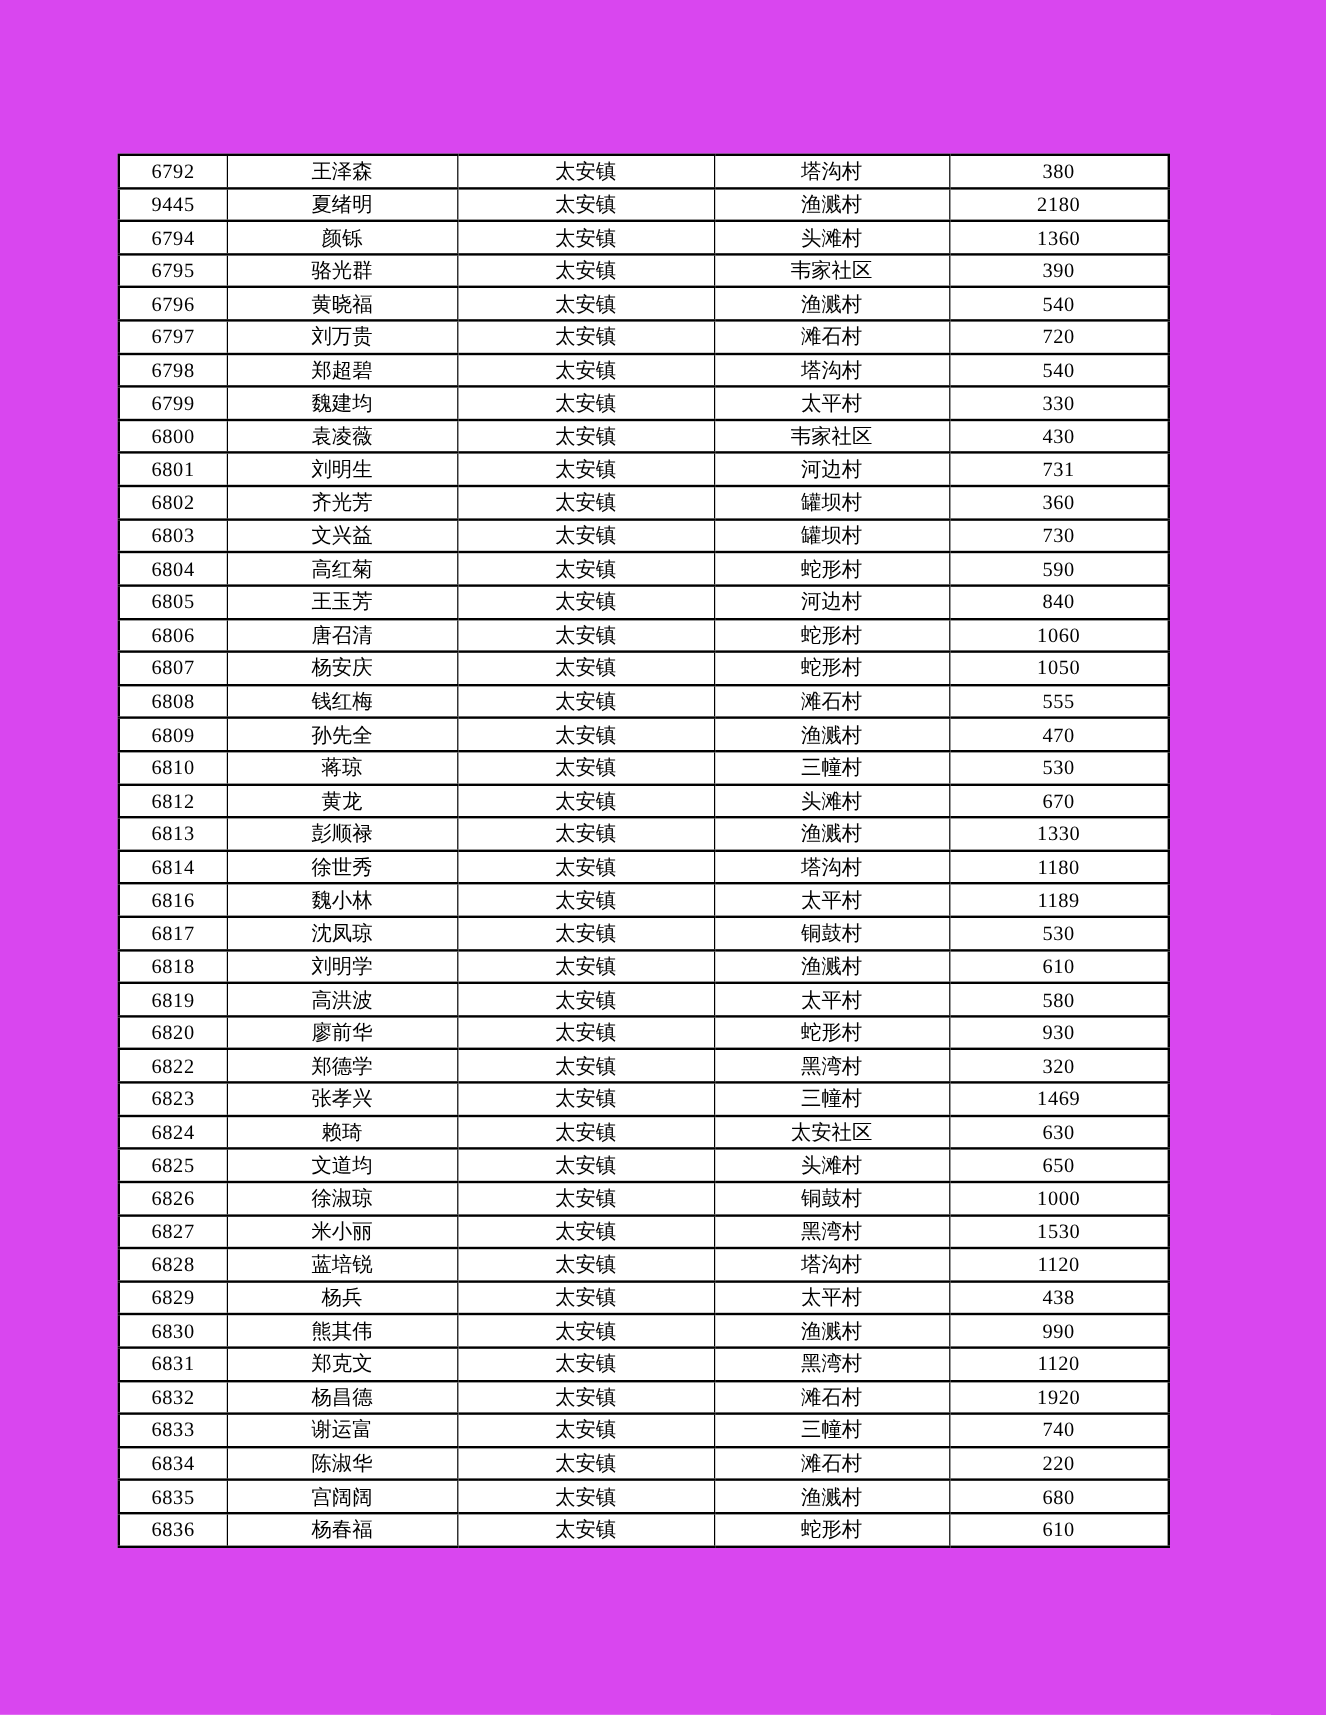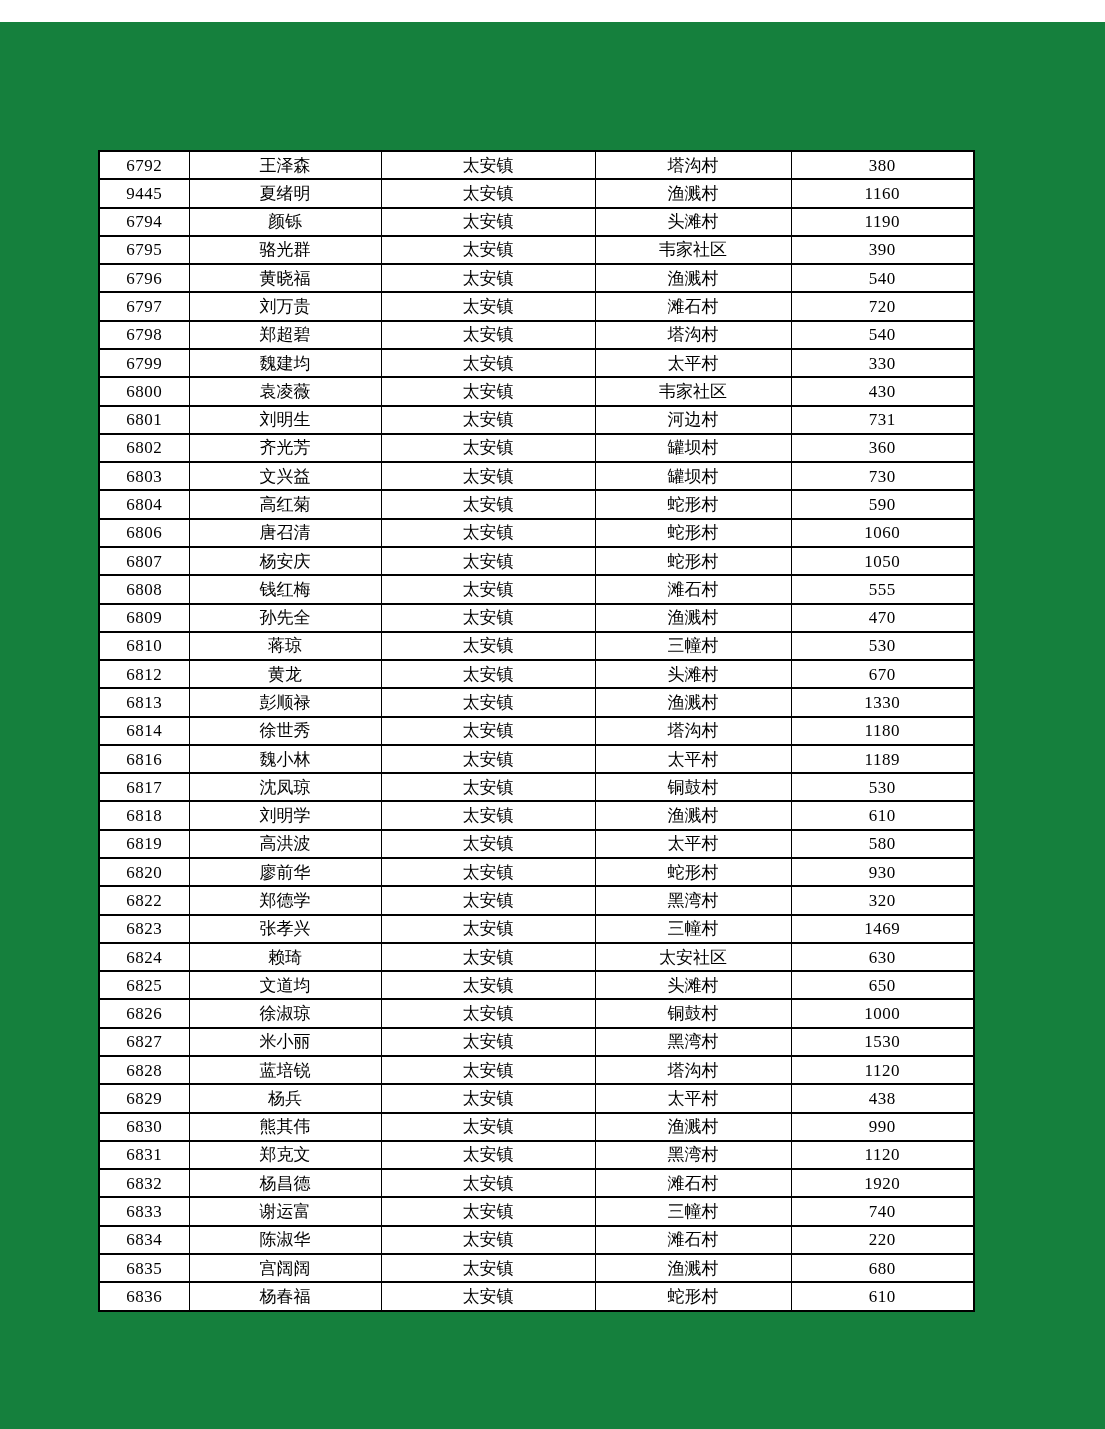--- a/index.html
+++ b/index.html
@@ -9,22 +9,21 @@
   body {
     width: 1105px;
     height: 1429px;
     background: #ffffff;
     position: relative;
     font-family: "Liberation Serif", "DejaVu Serif", serif;
   }
   .doc-page {
     position: absolute;
     inset: 0;
-    background: #15803d;
-    margin-top: 22px;
+    background: #d946ef;
   }
   table.doc-table {
     position: absolute;
     left: 98px;
     top: 128px;
     width: 875px;
     height: 1162px;
     border-collapse: collapse;
     table-layout: fixed;
     background: #ffffff;
@@ -69,28 +68,28 @@
           <td class="col-name">王泽森</td>
           <td class="col-town">太安镇</td>
           <td class="col-village">塔沟村</td>
           <td class="col-amount">380</td>
         </tr>
         <tr>
           <td class="col-serial">9445</td>
           <td class="col-name">夏绪明</td>
           <td class="col-town">太安镇</td>
           <td class="col-village">渔溅村</td>
-          <td class="col-amount">1160</td>
+          <td class="col-amount">2180</td>
         </tr>
         <tr>
           <td class="col-serial">6794</td>
           <td class="col-name">颜铄</td>
           <td class="col-town">太安镇</td>
           <td class="col-village">头滩村</td>
-          <td class="col-amount">1190</td>
+          <td class="col-amount">1360</td>
         </tr>
         <tr>
           <td class="col-serial">6795</td>
           <td class="col-name">骆光群</td>
           <td class="col-town">太安镇</td>
           <td class="col-village">韦家社区</td>
           <td class="col-amount">390</td>
         </tr>
         <tr>
           <td class="col-serial">6796</td>
@@ -147,20 +146,27 @@
           <td class="col-town">太安镇</td>
           <td class="col-village">罐坝村</td>
           <td class="col-amount">730</td>
         </tr>
         <tr>
           <td class="col-serial">6804</td>
           <td class="col-name">高红菊</td>
           <td class="col-town">太安镇</td>
           <td class="col-village">蛇形村</td>
           <td class="col-amount">590</td>
+        </tr>
+        <tr>
+          <td class="col-serial">6805</td>
+          <td class="col-name">王玉芳</td>
+          <td class="col-town">太安镇</td>
+          <td class="col-village">河边村</td>
+          <td class="col-amount">840</td>
         </tr>
         <tr>
           <td class="col-serial">6806</td>
           <td class="col-name">唐召清</td>
           <td class="col-town">太安镇</td>
           <td class="col-village">蛇形村</td>
           <td class="col-amount">1060</td>
         </tr>
         <tr>
           <td class="col-serial">6807</td>

